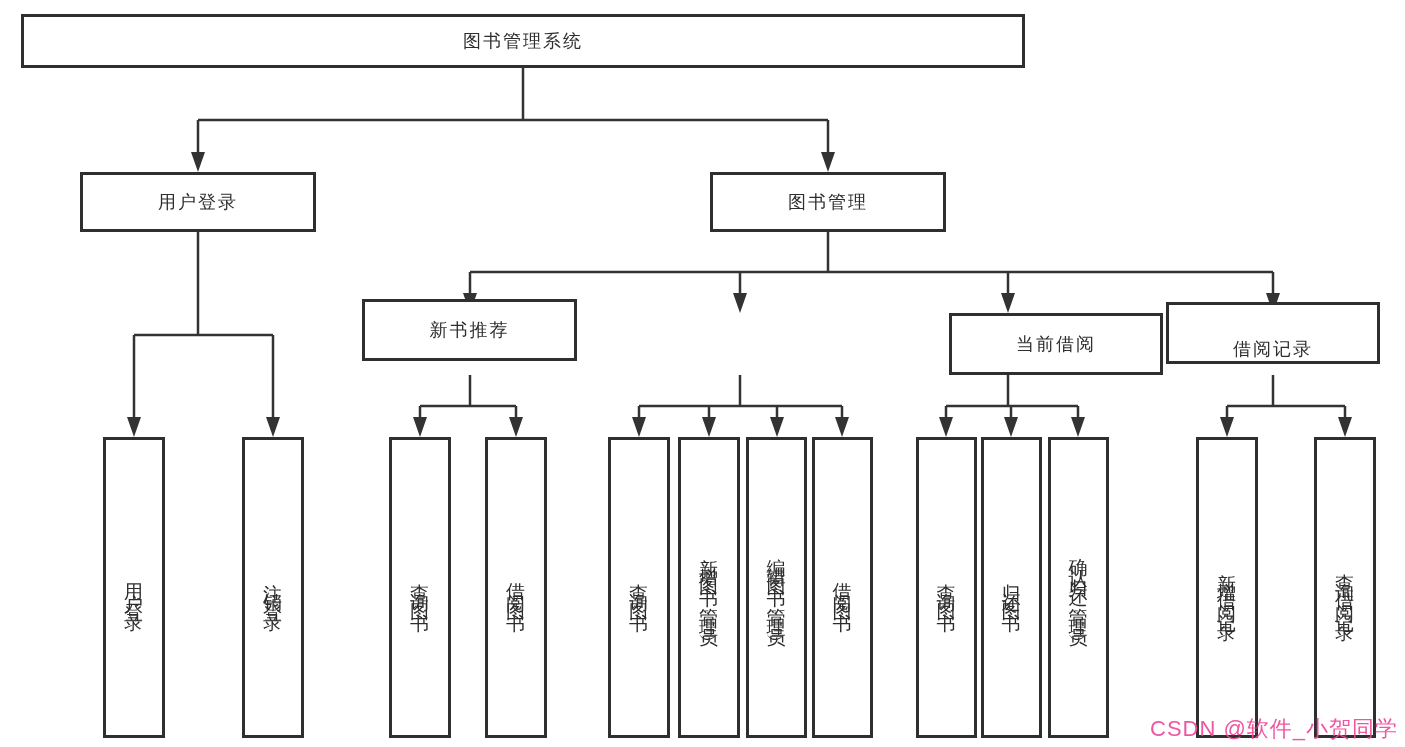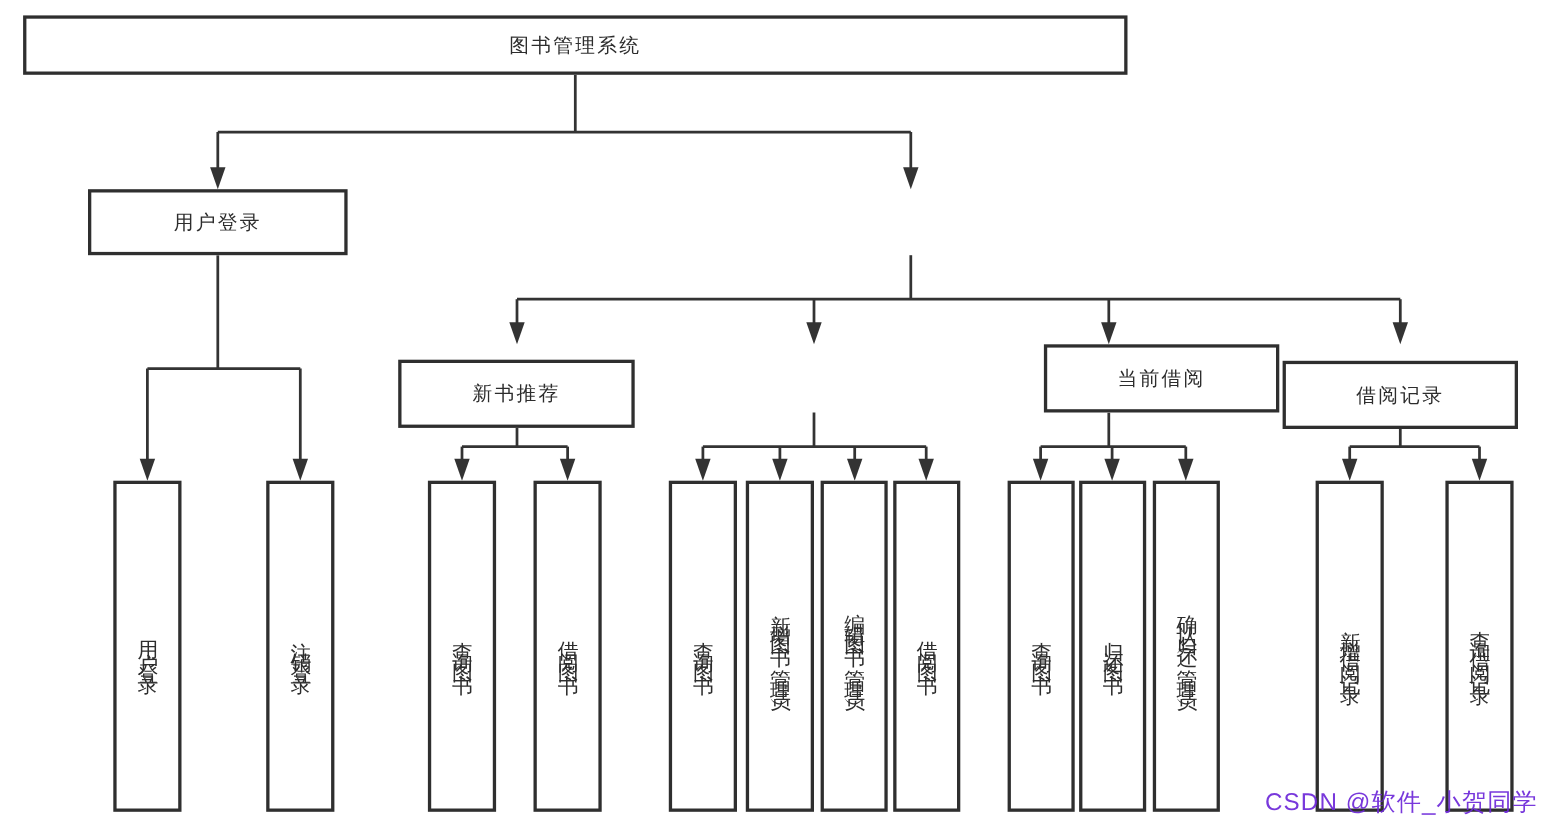--- a/index.html
+++ b/index.html
@@ -49,21 +49,21 @@
     letter-spacing: 10px;
     line-height: 1;
     white-space: nowrap;
   }
   .watermark {
     position: absolute;
     left: 1150px;
     top: 714px;
     font-size: 22px;
     letter-spacing: 1px;
-    color: #6d28d9;
+    color: #ec4899;
     opacity: 0.92;
     z-index: 5;
     white-space: nowrap;
   }
 </style>
 </head>
 <body>
 
 <div class="canvas">
 
@@ -143,28 +143,31 @@
     </g>
   </svg>
 
   <div class="node" style="left:21px; top:14px; width:1004px; height:54px;">
     <span>图书管理系统</span>
   </div>
 
   <div class="node" style="left:80px; top:172px; width:236px; height:60px;">
     <span>用户登录</span>
   </div>
-
-  <div class="node" style="left:362px; top:327px; width:215px; height:62px;text-align:center;">
+  <div class="node" style="left:710px; top:172px; width:236px; height:60px;">
+    <span>图书管理</span>
+  </div>
+
+  <div class="node" style="left:362px; top:299px; width:215px; height:62px;text-align:center;">
     <span>新书推荐</span>
   </div>
   <div class="node" style="left:901px; top:313px; width:214px; height:62px;margin-left:48px;">
     <span>当前借阅</span>
   </div>
-  <div class="node" style="left:1166px; top:328px; width:214px; height:62px;">
+  <div class="node" style="left:1166px; top:302px; width:214px; height:62px;align-items:flex-end;">
     <span>借阅记录</span>
   </div>
 
   <div class="node leaf" style="left:103px; top:437px; width:62px; height:301px;">
     <span class="vtext">用户登录</span>
   </div>
   <div class="node leaf" style="left:242px; top:437px; width:62px; height:301px;">
     <span class="vtext">注销登录</span>
   </div>
 

